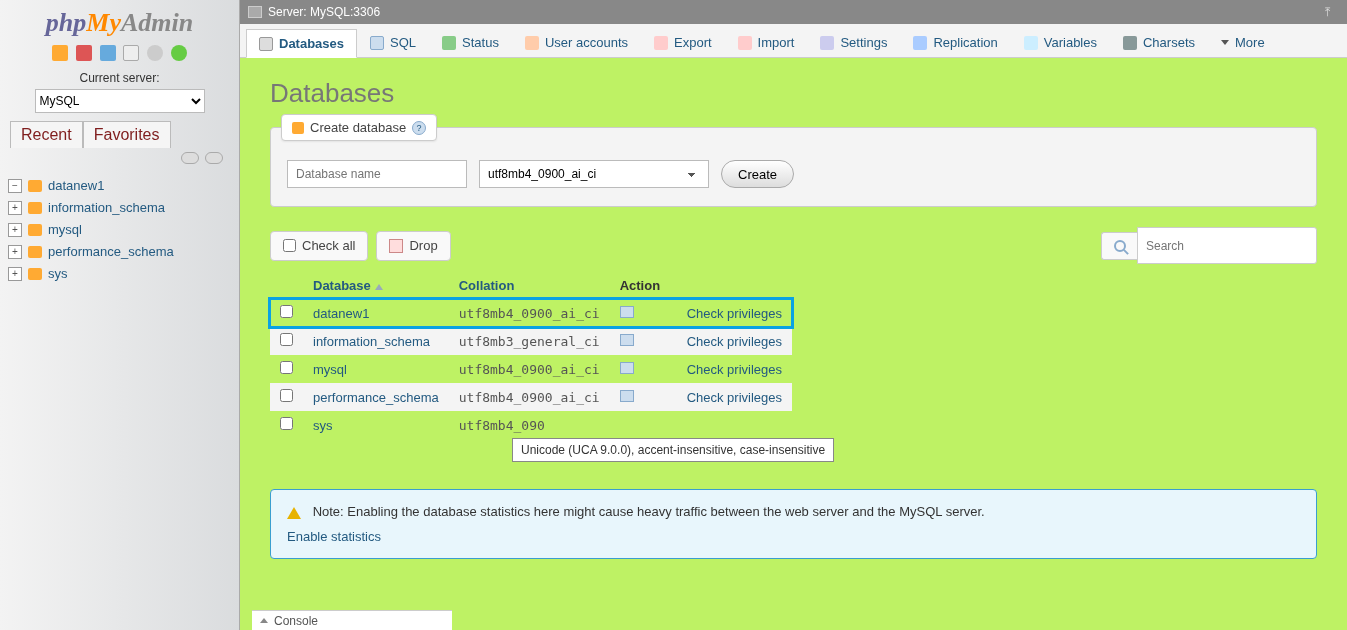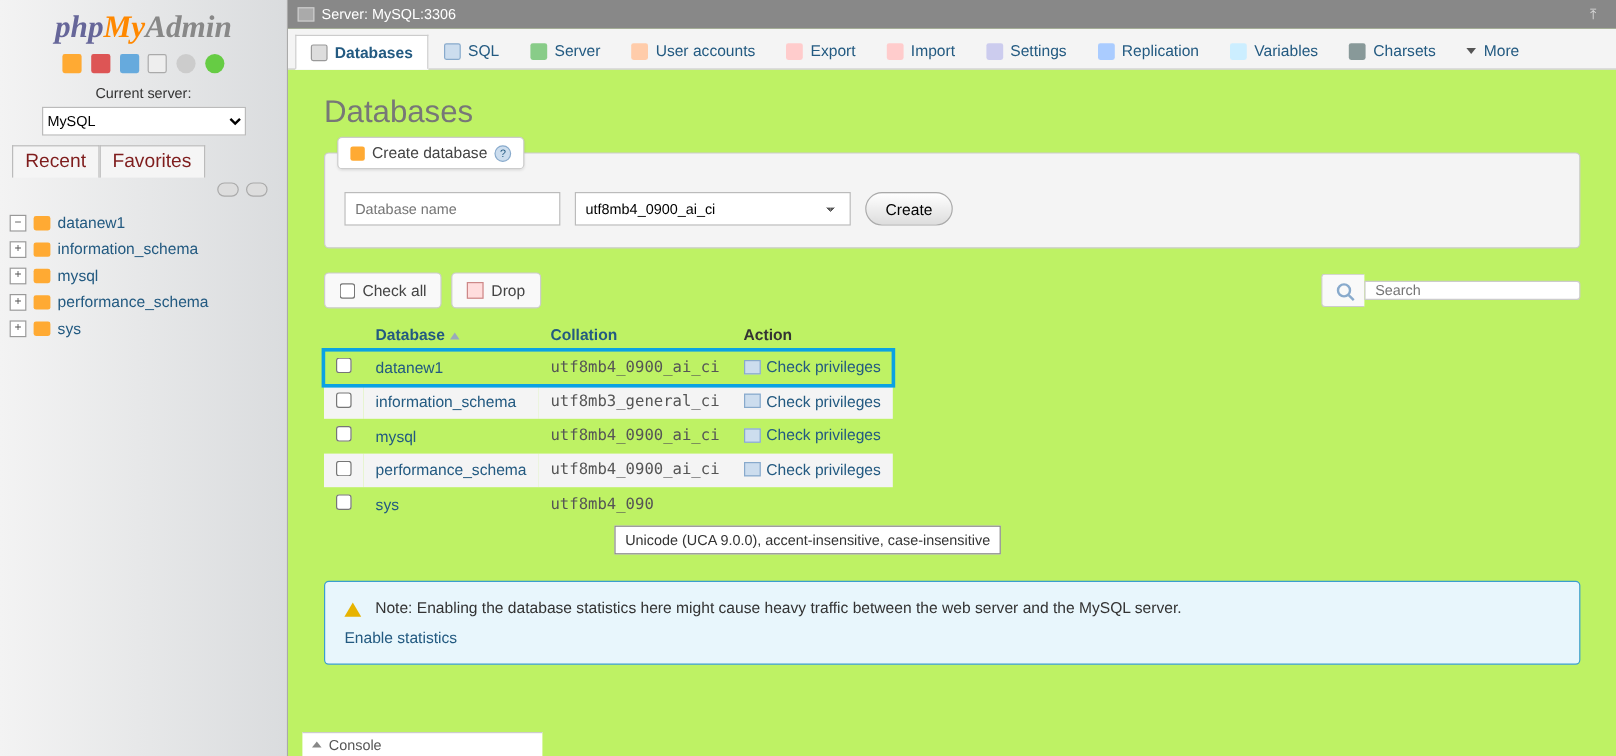--- a/index.html
+++ b/index.html
@@ -69,31 +69,31 @@
 .create-btn { height: 28px; padding: 0 16px; border: 1px solid #aaa; border-radius: 14px; background: linear-gradient(#fff, #ddd); font-size: 13px; cursor: pointer; }
 
 .listtop { display: flex; align-items: center; gap: 8px; margin-bottom: 8px; }
 .checkall-box, .drop-box { display: inline-flex; align-items: center; height: 30px; padding: 0 12px; border: 1px solid #ccc; border-radius: 4px; background: #f9f9f9; font-size: 13px; cursor: pointer; }
 .checkall-box input { margin-right: 6px; }
 .drop-box .dropicon { display: inline-block; width: 14px; height: 14px; background: #fdd; border: 1px solid #c88; margin-right: 6px; }
 .search-wrap { margin-left: auto; display: flex; align-items: center; }
 .search-icon-box { width: 36px; height: 28px; border: 1px solid #ccc; border-right: none; background: #f9f9f9; display: flex; align-items: center; justify-content: center; border-radius: 3px 0 0 3px; }
 .search-icon-box .mag { width: 12px; height: 12px; border: 2px solid #8ac; border-radius: 50%; position: relative; }
 .search-icon-box .mag::after { content: ""; position: absolute; width: 2px; height: 6px; background: #8ac; bottom: -5px; right: -3px; transform: rotate(-45deg); }
-.search-input { width: 180px; height: 16px; padding: 0 8px; border: 1px solid #ccc; border-radius: 0 3px 3px 0; font-size: 12px; }
+.search-input { width: 180px; height: 37px; padding: 0 8px; border: 1px solid #ccc; border-radius: 0 3px 3px 0; font-size: 12px; }
 
 table.db-table { border-collapse: collapse; min-width: 430px; }
 table.db-table th { text-align: left; padding: 6px 10px; font-weight: bold; color: #235a81; font-size: 13px; }
 table.db-table th.action { color: #333; }
 table.db-table th .sorticon { display: inline-block; width: 0; height: 0; border-left: 4px solid transparent; border-right: 4px solid transparent; border-bottom: 6px solid #9ab; margin-left: 4px; vertical-align: middle; }
 table.db-table td { padding: 6px 10px; font-size: 13px; }
 table.db-table tr.even td { background: #f4f4f4; }
 table.db-table tr.highlight { outline: 3px solid #0aa2e3; outline-offset: -1px; }
 .coll { font-family: monospace; font-size: 12px; color: #555; }
-.priv-wrap { display: inline-flex; align-items: center; }
+.priv-wrap { display: inline-flex; align-items: flex-start; gap: 48px; }
 .priv-icon { display: inline-block; width: 14px; height: 12px; background: #cde; border: 1px solid #8ac; margin-right: 5px; }
 .total { margin-top: 10px; font-weight: bold; font-size: 13px; }
 
 .tooltip { position: absolute; left: 512px; top: 438px; background: #fff; border: 1px solid #888; padding: 4px 8px; font-size: 12px; color: #333; z-index: 20; }
 
 .notebox { margin-top: 50px; background: #e8f6fc; border: 1px solid #3a9ecf; border-radius: 4px; padding: 14px 16px; font-size: 13px; color: #333; }
 .notebox .warnicon { display: inline-block; width: 0; height: 0; border-left: 7px solid transparent; border-right: 7px solid transparent; border-bottom: 12px solid #e7b300; margin-right: 8px; vertical-align: middle; position: relative; }
 .enable-stats { display: inline-block; margin-top: 10px; color: #235a81; }
 
 .console { position: absolute; left: 252px; bottom: 0; height: 20px; background: #fff; border-top: 1px solid #ccc; padding: 2px 8px; font-size: 12px; color: #555; display: flex; align-items: center; width: 200px; }
@@ -172,21 +172,21 @@
     <div class="tab active">
         <span class="tab-icon ti-db"></span>
         <span>Databases</span>
       </div>
     <div class="tab">
         <span class="tab-icon ti-sql"></span>
         <span>SQL</span>
       </div>
     <div class="tab">
         <span class="tab-icon ti-status"></span>
-        <span>Server</span>
+        <span>Status</span>
       </div>
     <div class="tab">
         <span class="tab-icon ti-users"></span>
         <span>User accounts</span>
       </div>
     <div class="tab">
         <span class="tab-icon ti-export"></span>
         <span>Export</span>
       </div>
     <div class="tab">

